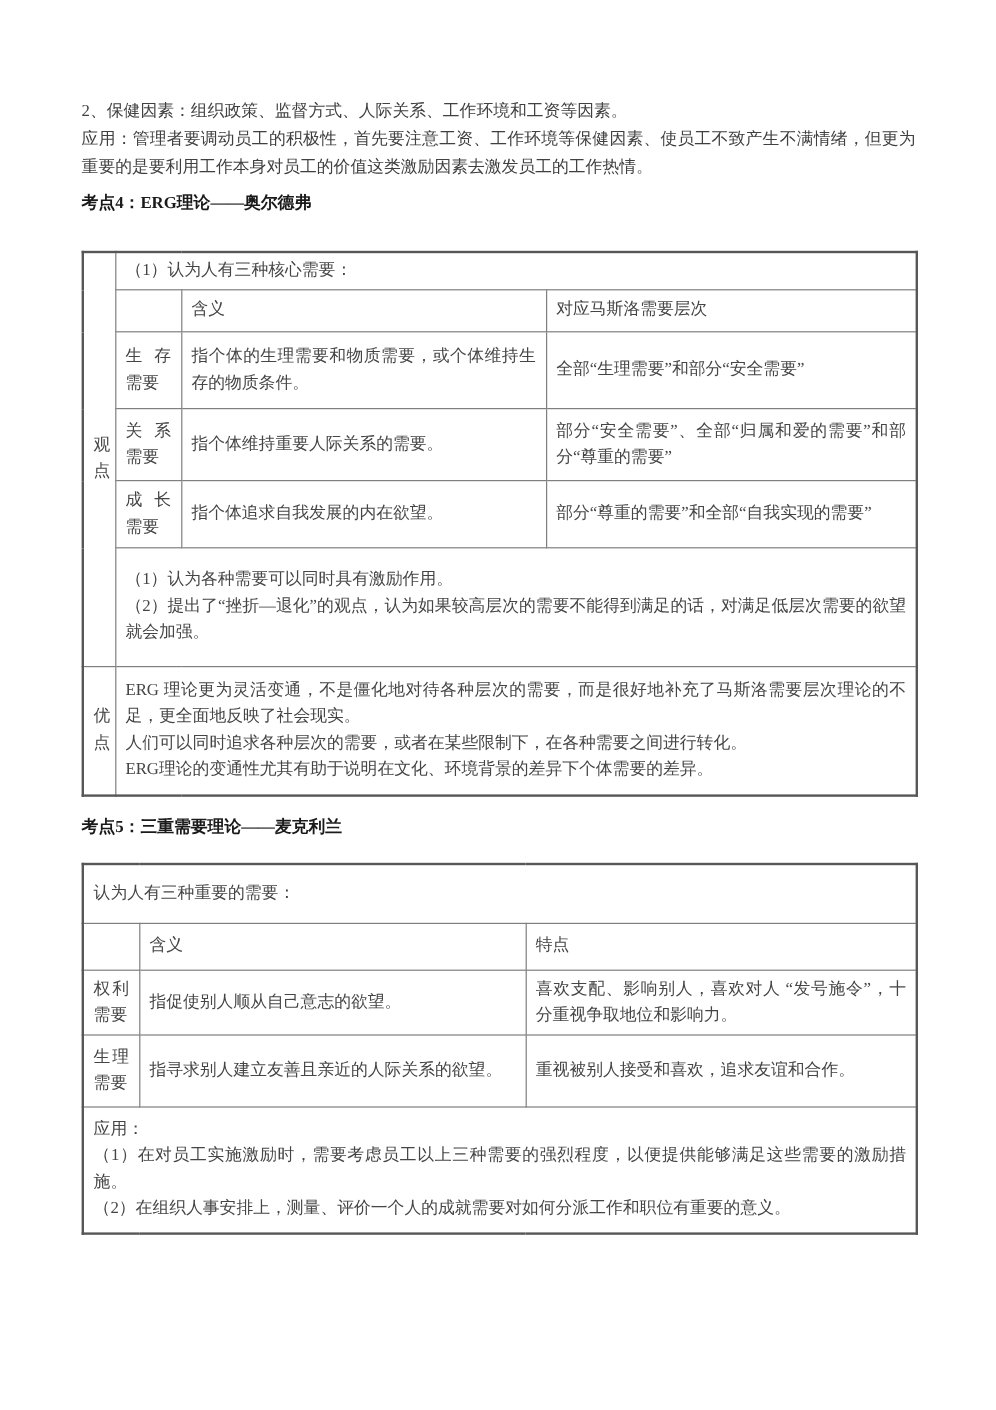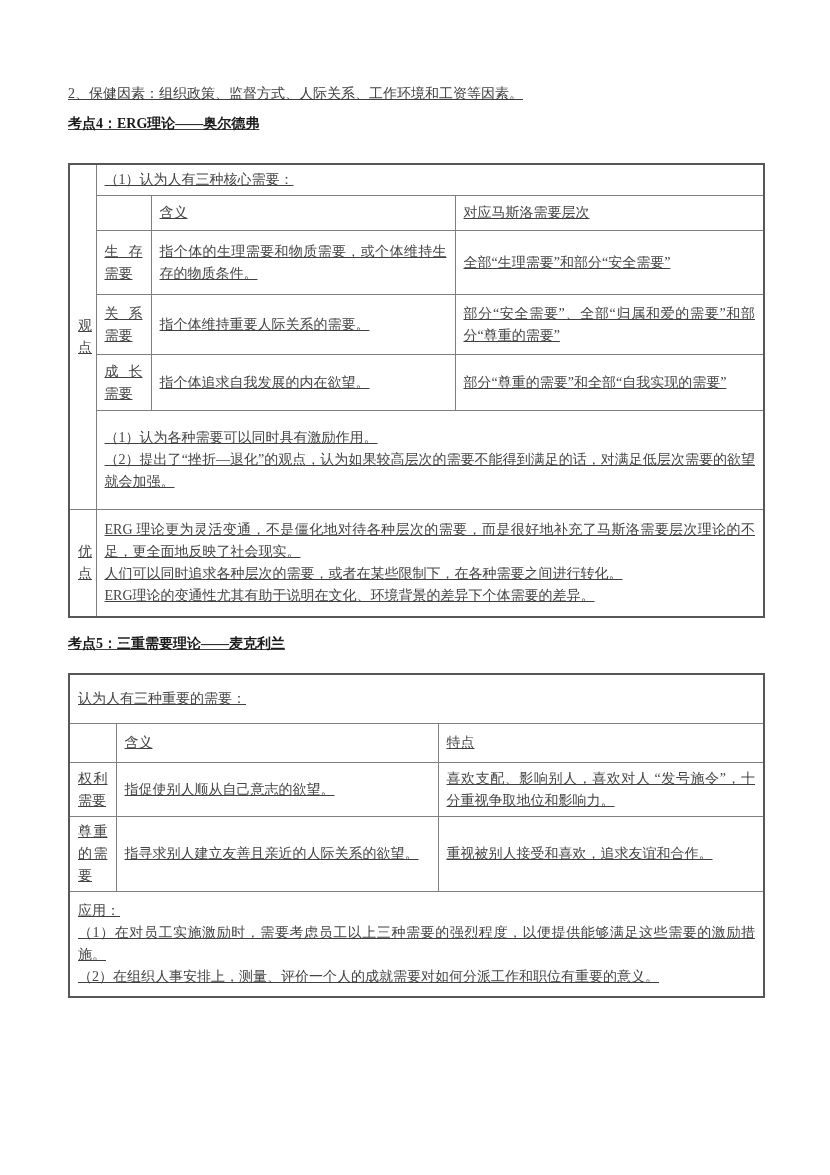--- a/index.html
+++ b/index.html
@@ -7,21 +7,20 @@
     width:830px;height:1175px;
     background:#ffffff;
     font-family:"Liberation Serif","DejaVu Serif",serif;
     color:#404040;
     -webkit-font-smoothing:antialiased;
   }
   .page{
     width:695px;
     padding:82px 67px 12px 68px;
     box-sizing:content-box;
-    text-decoration:underline;
   }
   .para{
     margin:0;
     font-size:14px;
     line-height:23px;
     text-align:justify;
   }
   .heading{
     margin:9px 0 29px 0;
     font-size:14px;
@@ -70,20 +69,21 @@
   tr.h107{height:107px;} tr.h34{height:50px;} tr.h39{height:39px;}
   tr.h54{height:54px;} tr.h105{height:105px;}
   .line{display:block;}
 </style>
 </head>
 <body>
 
 <div class="page">
 
   <p class="para">2、保健因素：组织政策、监督方式、人际关系、工作环境和工资等因素。</p>
+  <p class="para">应用：管理者要调动员工的积极性，首先要注意工资、工作环境等保健因素、使员工不致产生不满情绪，但更为重要的是要利用工作本身对员工的价值这类激励因素去激发员工的工作热情。</p>
 
   <p class="heading">考点4：ERG理论——奥尔德弗</p>
 
   <table class="doc">
     <colgroup>
       <col style="width:27px">
         <col style="width:55px">
         <col style="width:304px">
         <col style="width:309px">
     </colgroup>
@@ -147,21 +147,21 @@
         <td>特点</td>
       </tr>
       <tr class="h54">
         <td class="namecell2">权利需要</td>
         <td>指促使别人顺从自己意志的欲望。</td>
         <td>
           <span class="line">喜欢支配、影响别人，喜欢对人 “发号施令”，十分重视争取地位和影响力。</span>
         </td>
       </tr>
       <tr class="h60">
-        <td class="namecell2">尊重的需要</td>
+        <td class="namecell2">生理需要</td>
         <td>指寻求别人建立友善且亲近的人际关系的欲望。</td>
         <td>
           <span class="line">重视被别人接受和喜欢，追求友谊和合作。</span>
         </td>
       </tr>
       <tr class="h105">
         <td class="topcell" colspan="3">
           <span class="line">应用：</span>
           <span class="line">（1）在对员工实施激励时，需要考虑员工以上三种需要的强烈程度，以便提供能够满足这些需要的激励措施。</span>
           <span class="line">（2）在组织人事安排上，测量、评价一个人的成就需要对如何分派工作和职位有重要的意义。</span>

